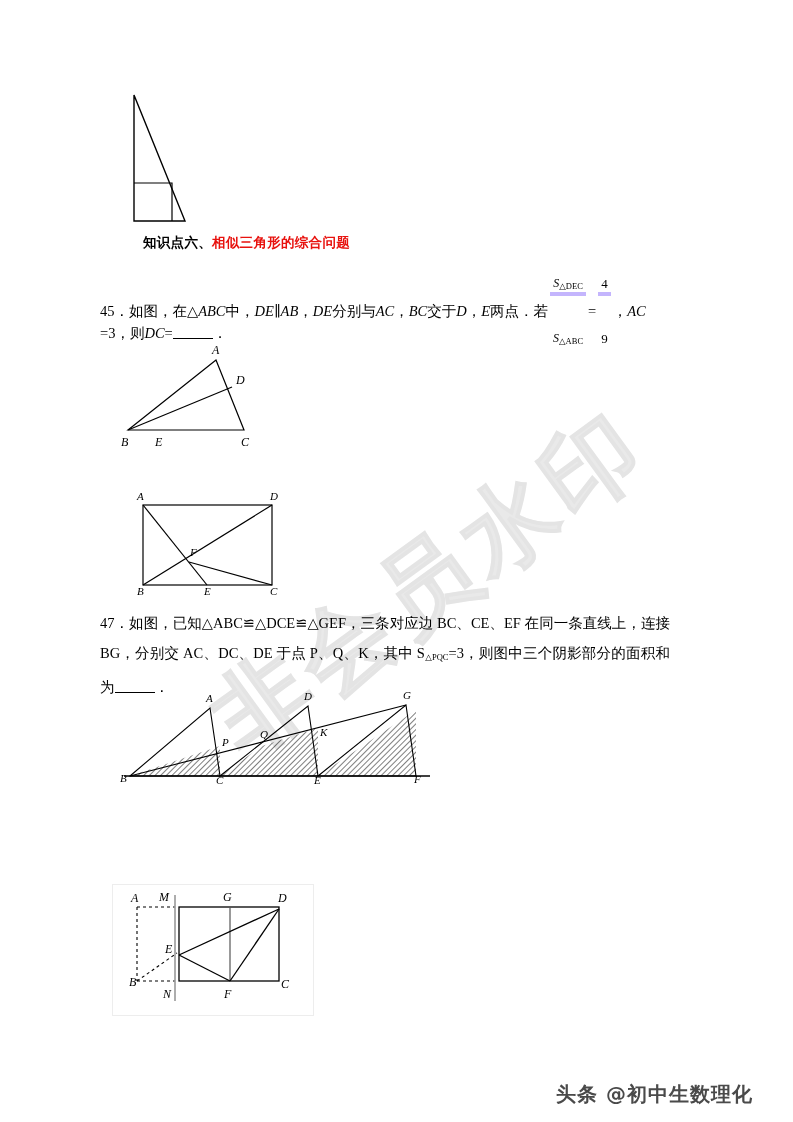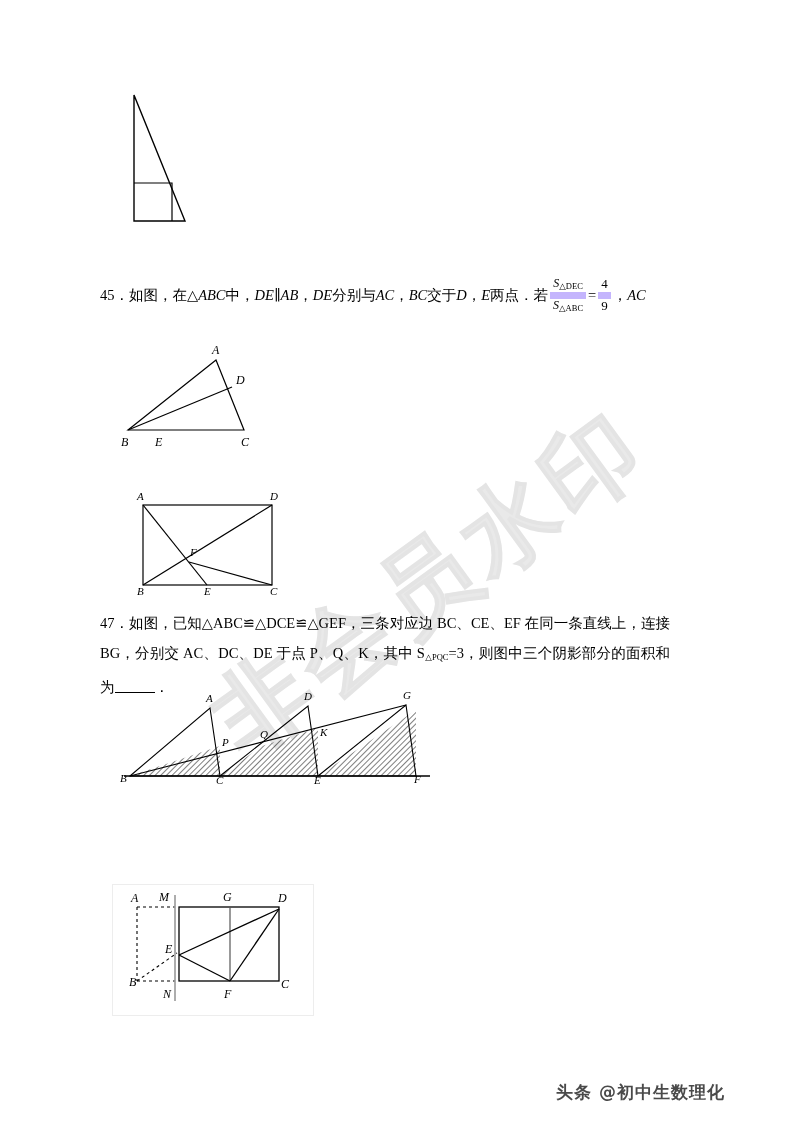--- a/index.html
+++ b/index.html
@@ -100,40 +100,40 @@
   .frac {
     display: inline-block;
     vertical-align: middle;
     text-align: center;
     font-size: 12px;
     line-height: 1.15;
     margin: 0 2px;
     position: relative;
     top: -1px;
   }
-  .frac .num { display: block; border-bottom: 7px solid #c4b5fd; padding: 0 3px; }
-  .frac .den { display: block; padding: 0 3px; }
+  .frac .num { display: block; border-bottom: 4px solid #c4b5fd; padding: 0 3px; }
+  .frac .den { display: block; padding: 0 3px; margin-top: 36px; }
   .sub { font-size: 8.5px; vertical-align: -0.25em; }
   .sqrt {
     display: inline-block;
     border-top: 1px solid #000;
     padding: 0 2px 0 1px;
     margin-left: -1px;
   }
 
   
   .fig { position: absolute; }
 
   
   .footer {
     position: absolute;
     left: 556px;
     top: 1081px;
     font-family: "DejaVu Sans", sans-serif;
-    font-size: 17px;
+    font-size: 20px;
     font-weight: 700;
     color: #4a4a4a;
     white-space: nowrap;
     letter-spacing: 1px;
   }
 </style>
 </head>
 <body>
 
 <div class="watermark">
@@ -144,23 +144,29 @@
 
   <div class="fig-top">
     <svg width="80" height="146" viewBox="0 0 80 146">
 
       <path d="M 12 11 L 12 137 L 63 137 Z" fill="none" stroke="#000" stroke-width="1.4"></path>
 
       <path d="M 12 99 L 50 99 L 50 137" fill="none" stroke="#000" stroke-width="1.2"></path>
     </svg>
   </div>
 
+  <div class="section-heading">
+    <span class="hd-black">知识点六、</span><span class="hd-red">相似三角形的综合问题</span>
+  </div>
 
   <div class="q-text" style="top:278px;">
     <span>45．</span><span>如图，在△</span><span class="it">ABC</span><span>中，</span><span class="it">DE∥AB</span><span>，</span><span class="it">DE</span><span>分别与</span><span class="it">AC</span><span>，</span><span class="it">BC</span><span>交于</span><span class="it">D</span><span>，</span><span class="it">E</span><span>两点．若</span><span class="frac"><span class="num"><span class="it">S</span><span class="sub">△DEC</span></span><span class="den"><span class="it">S</span><span class="sub">△ABC</span></span></span><span>=</span><span class="frac"><span class="num" style="font-size:13px">4</span><span class="den" style="font-size:13px">9</span></span><span>，</span><span class="it">AC</span>
+  </div>
+  <div class="q-text" style="top:318px;">
+    <span>=3，则</span><span class="it">DC</span><span>=</span><span class="fill"></span><span>．</span>
   </div>
 
   <div class="fig" style="left:110px; top:336px; width:270px; height:116px;">
     <svg width="270" height="116" viewBox="0 0 270 116">
 
       <path d="M 18 94 L 106 24 L 134 94 Z" fill="none" stroke="#000" stroke-width="1.2"></path>
 
       <line x1="18" y1="94" x2="122" y2="51" stroke="#000" stroke-width="1.2"></line>
       <line x1="50" y1="94" x2="122" y2="51" stroke="#000" stroke-width="0"></line>
       <text x="102" y="18" font-family="Liberation Serif, serif" font-style="italic" font-size="12">A</text>

